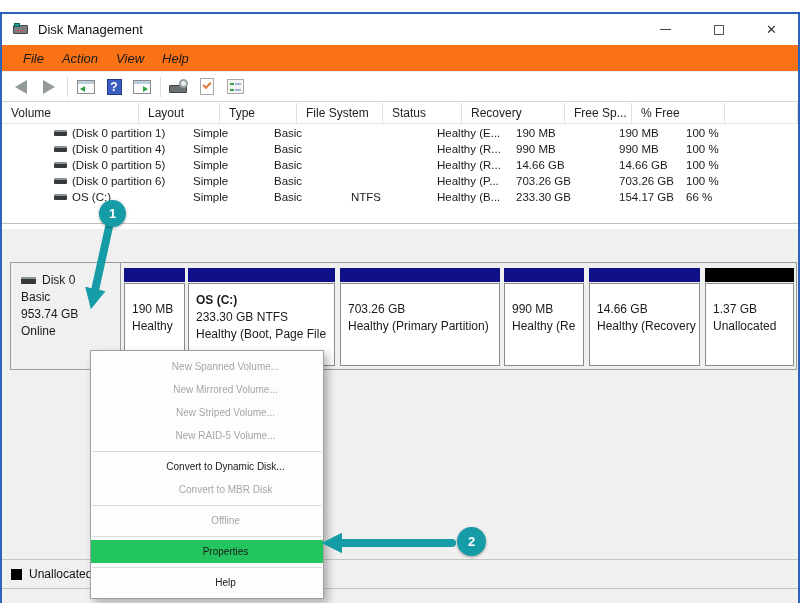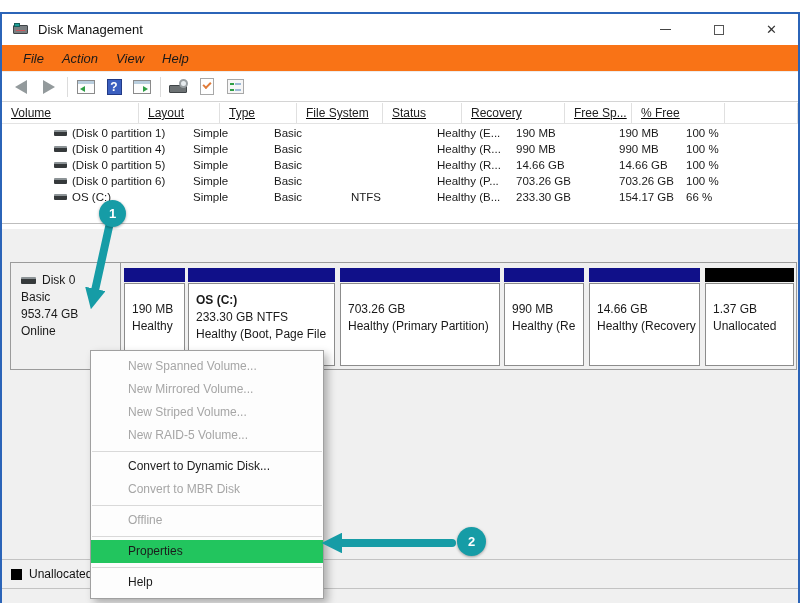--- a/index.html
+++ b/index.html
@@ -39,21 +39,21 @@
   .drive-lens .d { position: absolute; left: 0; top: 6px; width: 18px; height: 8px; background: #6d7274; border: 1px solid #3f4447; border-radius: 1px; }
   .drive-lens .l { position: absolute; right: 1px; top: 0; width: 9px; height: 9px; border: 2px solid #9aa0a3; border-radius: 50%; background: #e7ecef; }
   .doc-check { position: relative; width: 14px; height: 17px; background: #fff; border: 1px solid #a8a8a8; }
   .doc-check .c { position: absolute; left: 2px; top: 3px; width: 8px; height: 5px; border-left: 2px solid #e07b39; border-bottom: 2px solid #e07b39; transform: rotate(-45deg); }
   .list-check { position: relative; width: 17px; height: 15px; background: #f6f6f6; border: 1px solid #a8a8a8; }
   .list-check .r1, .list-check .r2 { position: absolute; left: 7px; height: 2px; right: 2px; background: #9db9d6; }
   .list-check .r1 { top: 3px; } .list-check .r2 { top: 9px; }
   .list-check .k1, .list-check .k2 { position: absolute; left: 2px; width: 4px; height: 2px; background: #2f9e44; }
   .list-check .k1 { top: 3px; } .list-check .k2 { top: 9px; }
   
-  .listpane { position: absolute; left: 0; top: 89px; right: 0; height: 121px; background: #fff; border-bottom: 1px solid #bdbdbd; text-decoration: underline; }
+  .listpane { position: absolute; left: 0; top: 89px; right: 0; height: 121px; background: #fff; border-bottom: 1px solid #bdbdbd; }
   .vt-grid { display: grid; grid-template-columns: 137px 81px 77px 86px 79px 103px 67px 93px 1fr; }
   .vt-header { height: 21px; border-bottom: 1px solid #e3e3e3; }
   .vt-header .hcell { font-size: 12px; color: #222; padding-left: 9px; line-height: 20px; border-right: 1px solid #e0e0e0; overflow: hidden; white-space: nowrap; }
   .vt-rows { position: absolute; top: 22px; left: 0; right: 0; padding-left: 45px; }
   .vt-row { height: 16px; }
   .vt-row .cell { font-size: 11.5px; color: #1a1a1a; padding-left: 9px; line-height: 16px; white-space: nowrap; overflow: hidden; }
   .vt-row .vol { display: flex; align-items: center; padding-left: 7px; }
   .row-drive-ico { display: inline-block; width: 13px; height: 6px; background: linear-gradient(#8c9396 0 2px, #35393b 2px 100%); border-radius: 1px; margin-right: 5px; flex: 0 0 auto; }
   
   .graphpane { position: absolute; left: 0; top: 215px; right: 0; height: 330px; background: #f0f0f0; }
@@ -70,21 +70,21 @@
   .pc1 { left: 113px; width: 61px; } .pc2 { left: 177px; width: 147px; }
   .pc3 { left: 329px; width: 160px; } .pc4 { left: 493px; width: 80px; }
   .pc5 { left: 578px; width: 111px; } .pc6 { left: 694px; width: 89px; }
   
   .legendbar { position: absolute; left: 0; top: 545px; right: 0; height: 29px; background: #f0f0f0; border-top: 1px solid #c3c3c3; display: flex; align-items: center; padding-left: 9px; }
   .legend-swatch { width: 11px; height: 11px; background: #000; margin-right: 7px; flex: 0 0 auto; }
   .legend-label { font-size: 12px; color: #111; white-space: nowrap; }
   .statusbar { position: absolute; left: 0; top: 574px; right: 0; height: 23px; background: #f0f0f0; border-top: 1px solid #c3c3c3; }
   
   .context-menu { position: absolute; left: 88px; top: 336px; width: 234px; background: #fdfdfd; border: 1px solid #a0a0a0; box-shadow: 4px 4px 8px rgba(0,0,0,0.28); padding: 4px 0; z-index: 40; }
-  .menu-item { height: 23px; line-height: 23px; font-size: 12px; padding-left: 37px; color: #1b1b1b; white-space: nowrap; }
+  .menu-item { height: 23px; line-height: 23px; font-size: 10px; padding-left: 37px; color: #1b1b1b; white-space: nowrap; text-align: center; }
   .menu-item.disabled { color: #a6a6a6; }
   .menu-item.highlighted { background: #22c55e; }
   .menu-sep { border-top: 1px solid #d9d9d9; margin: 4px 1px 3px 1px; }
   
   .anno-svg { position: absolute; left: 0; top: 0; width: 800px; height: 603px; z-index: 60; pointer-events: none; }
   .step-badge { position: absolute; background: #169ca6; color: #fff; border-radius: 50%; display: flex; align-items: center; justify-content: center; font-size: 13px; font-weight: bold; z-index: 70; box-shadow: 0 1px 3px rgba(0,0,0,0.35); }
   .badge-1 { left: 97px; top: 186px; width: 27px; height: 27px; }
   .badge-2 { left: 455px; top: 513px; width: 29px; height: 29px; }
 </style>
 </head>

